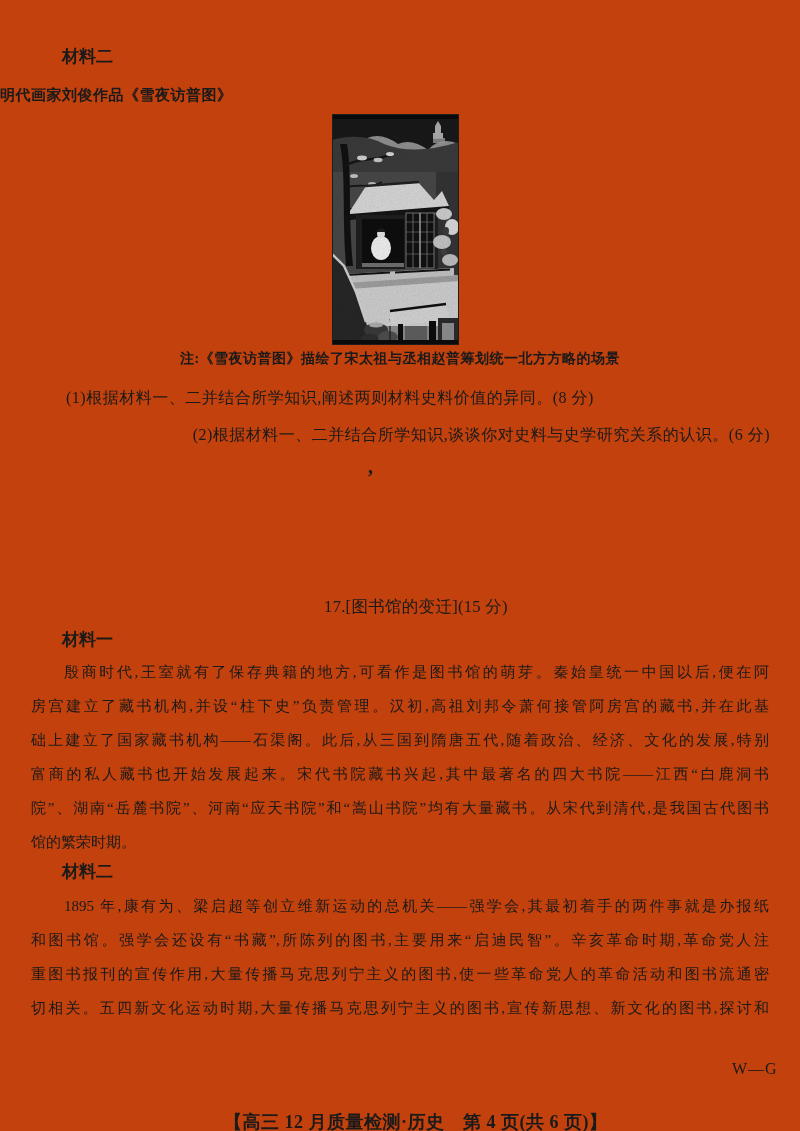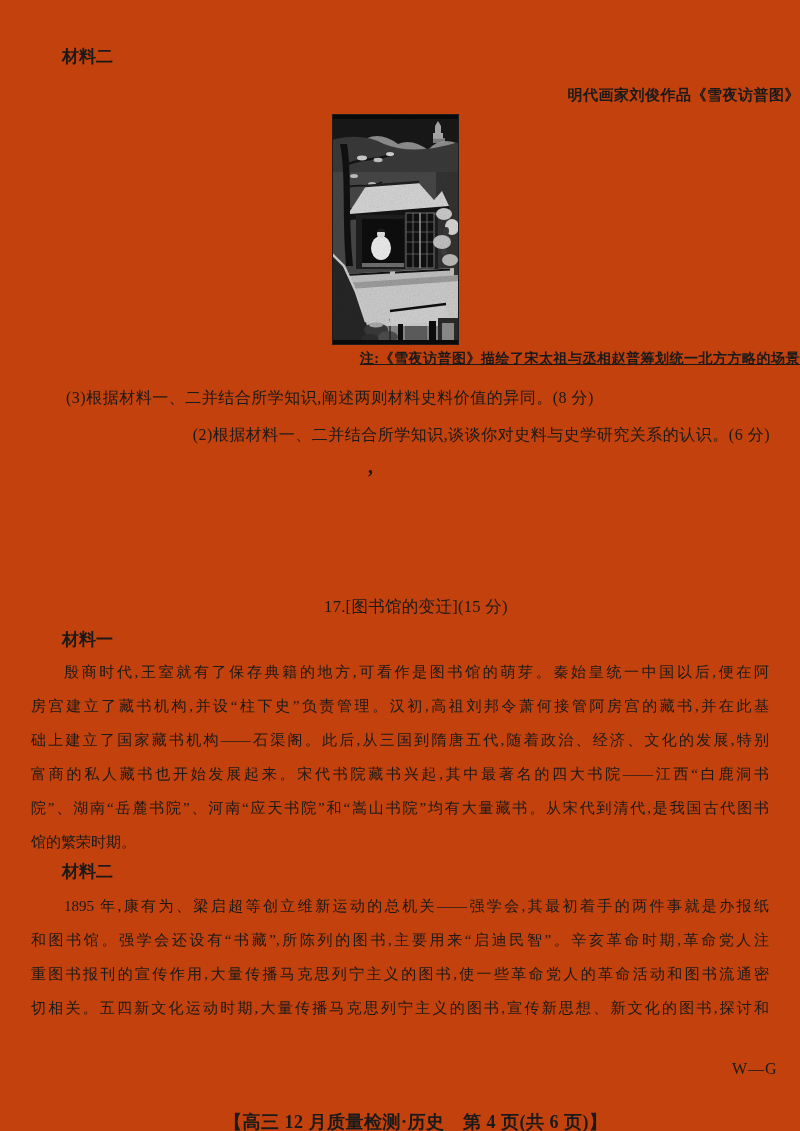--- a/index.html
+++ b/index.html
@@ -17,42 +17,41 @@
   .mat-label {
     font-family: "Liberation Sans", "DejaVu Sans", sans-serif;
     font-weight: bold;
     font-size: 17px;
     line-height: 22px;
     margin-left: 62px;
   }
   .mat-label.top { margin-top: 46px; }
   .painting-title {
     margin-top: 16px;
-    text-align: right;
+    text-align: left;
     font-family: "Liberation Sans", "DejaVu Sans", sans-serif;
     font-weight: bold;
     font-size: 15px;
     line-height: 22px;
     letter-spacing: 0.5px;
   }
   .painting-wrap {
     margin-top: 8px;
     margin-left: 332px;
     width: 127px;
     height: 231px;
   }
   .painting-wrap svg { display: block; }
   .painting-caption {
     margin-top: 4px;
-    text-align: right;
+    text-align: center;
     font-weight: bold;
     font-size: 14px;
     line-height: 20px;
     letter-spacing: 0.5px;
-    text-decoration: underline;
   }
   .question {
     margin-left: 66px;
     margin-right: 30px;
     font-size: 16px;
     line-height: 24px;
     letter-spacing: 0.5px;
     white-space: nowrap;
     overflow: hidden;
   }
@@ -206,21 +205,21 @@
       <rect x="0" y="0" width="127" height="5" fill="#0a0a0a"></rect>
       <rect x="0" y="226" width="127" height="5" fill="#0b0b0b"></rect>
 
       <rect width="127" height="231" filter="url(#grain)" opacity="0.35" style="mix-blend-mode:multiply"></rect>
       <rect x="0.5" y="0.5" width="126" height="230" fill="none" stroke="#1d1d1d" stroke-width="1"></rect>
     </svg>
   </div>
 
   <div class="painting-caption">注:《雪夜访普图》描绘了宋太祖与丞相赵普筹划统一北方方略的场景</div>
 
-  <div class="question q1">(3)根据材料一、二并结合所学知识,阐述两则材料史料价值的异同。(8 分)</div>
+  <div class="question q1">(1)根据材料一、二并结合所学知识,阐述两则材料史料价值的异同。(8 分)</div>
   <div class="question q2">(2)根据材料一、二并结合所学知识,谈谈你对史料与史学研究关系的认识。(6 分)</div>
 
   <span class="stray-mark">,</span>
 
   <div class="q17-heading">17.[图书馆的变迁](15 分)</div>
 
   <div class="mat-label inner1">材料一</div>
 
   <div class="para p1">
     <div class="jline first">殷商时代,王室就有了保存典籍的地方,可看作是图书馆的萌芽。秦始皇统一中国以后,便在阿</div>

